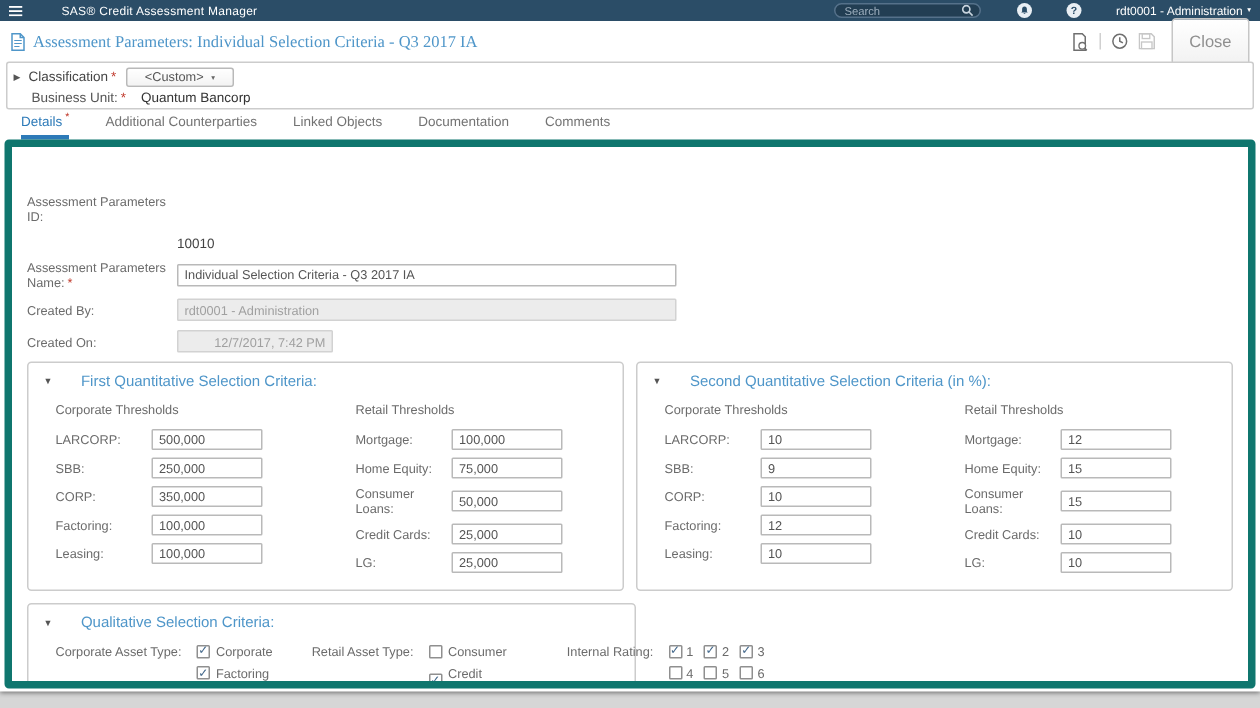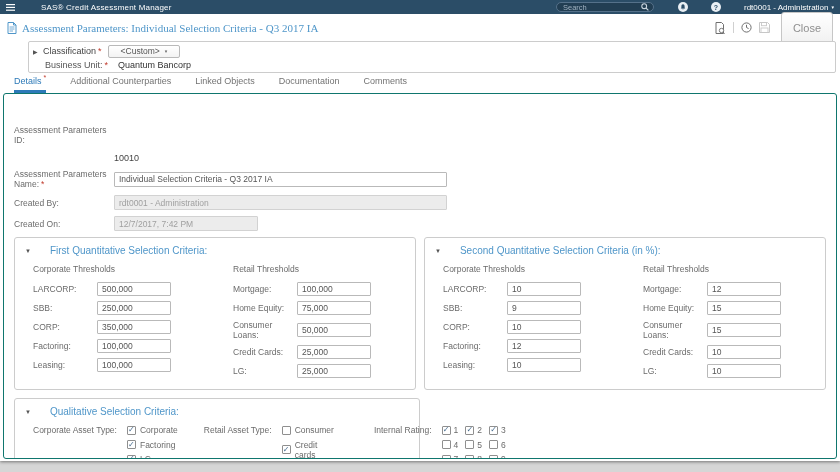--- a/index.html
+++ b/index.html
@@ -56,21 +56,21 @@
     background:linear-gradient(#ffffff,#f1f1f1);
     border:1px solid #c6c6c6; border-radius:3px; cursor:pointer;
     font-family:"Liberation Sans",sans-serif;
     margin-left:4px;
     text-align:right;
   }
   
   .classbox {
     position:absolute; top:41px; left:4px; right:4px; height:32px;
     border:1px solid #cccccc; border-radius:2px; background:#fff;
-    padding:2px 4px; font-size:9px; color:#444;margin-left:24px;
+    padding:2px 4px; font-size:9px; color:#444;
   }
   .classrow { display:flex; align-items:center; height:14px; }
   .expander { font-size:6px; color:#555; margin-right:4px; cursor:pointer; width:6px; }
   .req { color:#c0392b; margin-left:2px; }
   .dd-btn {
     margin-left:6px; height:13px; display:inline-flex; align-items:center; gap:5px;
     border:1px solid #b9b9b9; border-radius:2px; background:linear-gradient(#fff,#f3f3f3);
     padding:0 12px; font-size:8.5px; color:#555; cursor:pointer;
   }
   .dd-btn .caret { font-size:5px; color:#666; }
@@ -83,33 +83,33 @@
   }
   .tab {
     font-size:9px; color:#737373; padding-bottom:4px; cursor:pointer;
     border-bottom:3px solid transparent; white-space:nowrap;
   }
   .tab.active { color:#2d7ab8; border-bottom-color:#2d7ab8; }
   .tab .req { font-size:7px; vertical-align:super; }
   
   .content {
     position:absolute; top:93px; left:3px; right:3px; bottom:2px;
-    border:1px solid #0f766e; border-radius:3px; background:#fff;
+    border:5px solid #0f766e; border-radius:3px; background:#fff;
     padding:12px 10px; overflow:hidden;
   }
   .frow { display:flex; align-items:center; margin-bottom:6px; min-height:15px; }
   .flabel { flex:0 0 100px; font-size:8.5px; color:#6b6b6b; }
   .fvalue { font-size:9px; color:#444;margin-top:47px; }
   input.txt {
     height:15px; border:1px solid #b9b9b9; border-radius:1px;
     font-size:8.5px; color:#555; padding:0 4px;
     font-family:"Liberation Sans",sans-serif; background:#fff; outline:none;
   }
   input.txt.w-lg { width:333px; }
-  input.txt.w-sm { width:144px; }
+  input.txt.w-sm { width:104px;text-align:right; }
   input.txt:disabled { background:#ececec; color:#a0a0a0; border-color:#d2d2d2; }
   
   .panels { display:flex; gap:8px; margin-top:6px; }
   .panel {
     width:406px; border:1px solid #cccccc; border-radius:3px;
     padding:7px 10px 6px 10px;
   }
   .panel-h { display:flex; align-items:center; gap:19px; margin-bottom:8px; }
   .panel-h .tri { font-size:6px; color:#555; cursor:pointer; }
   .panel-h .ptitle { color:#4f96c9; font-size:10px; }

